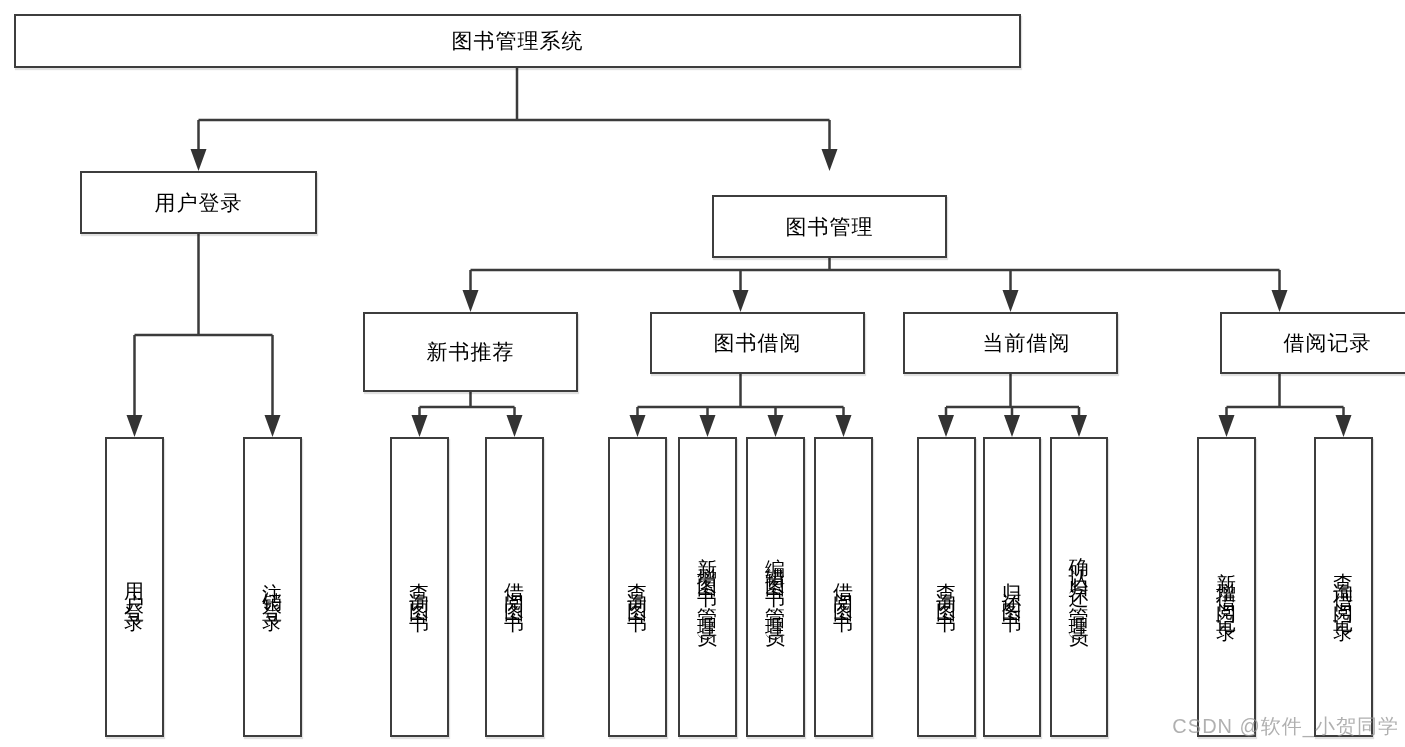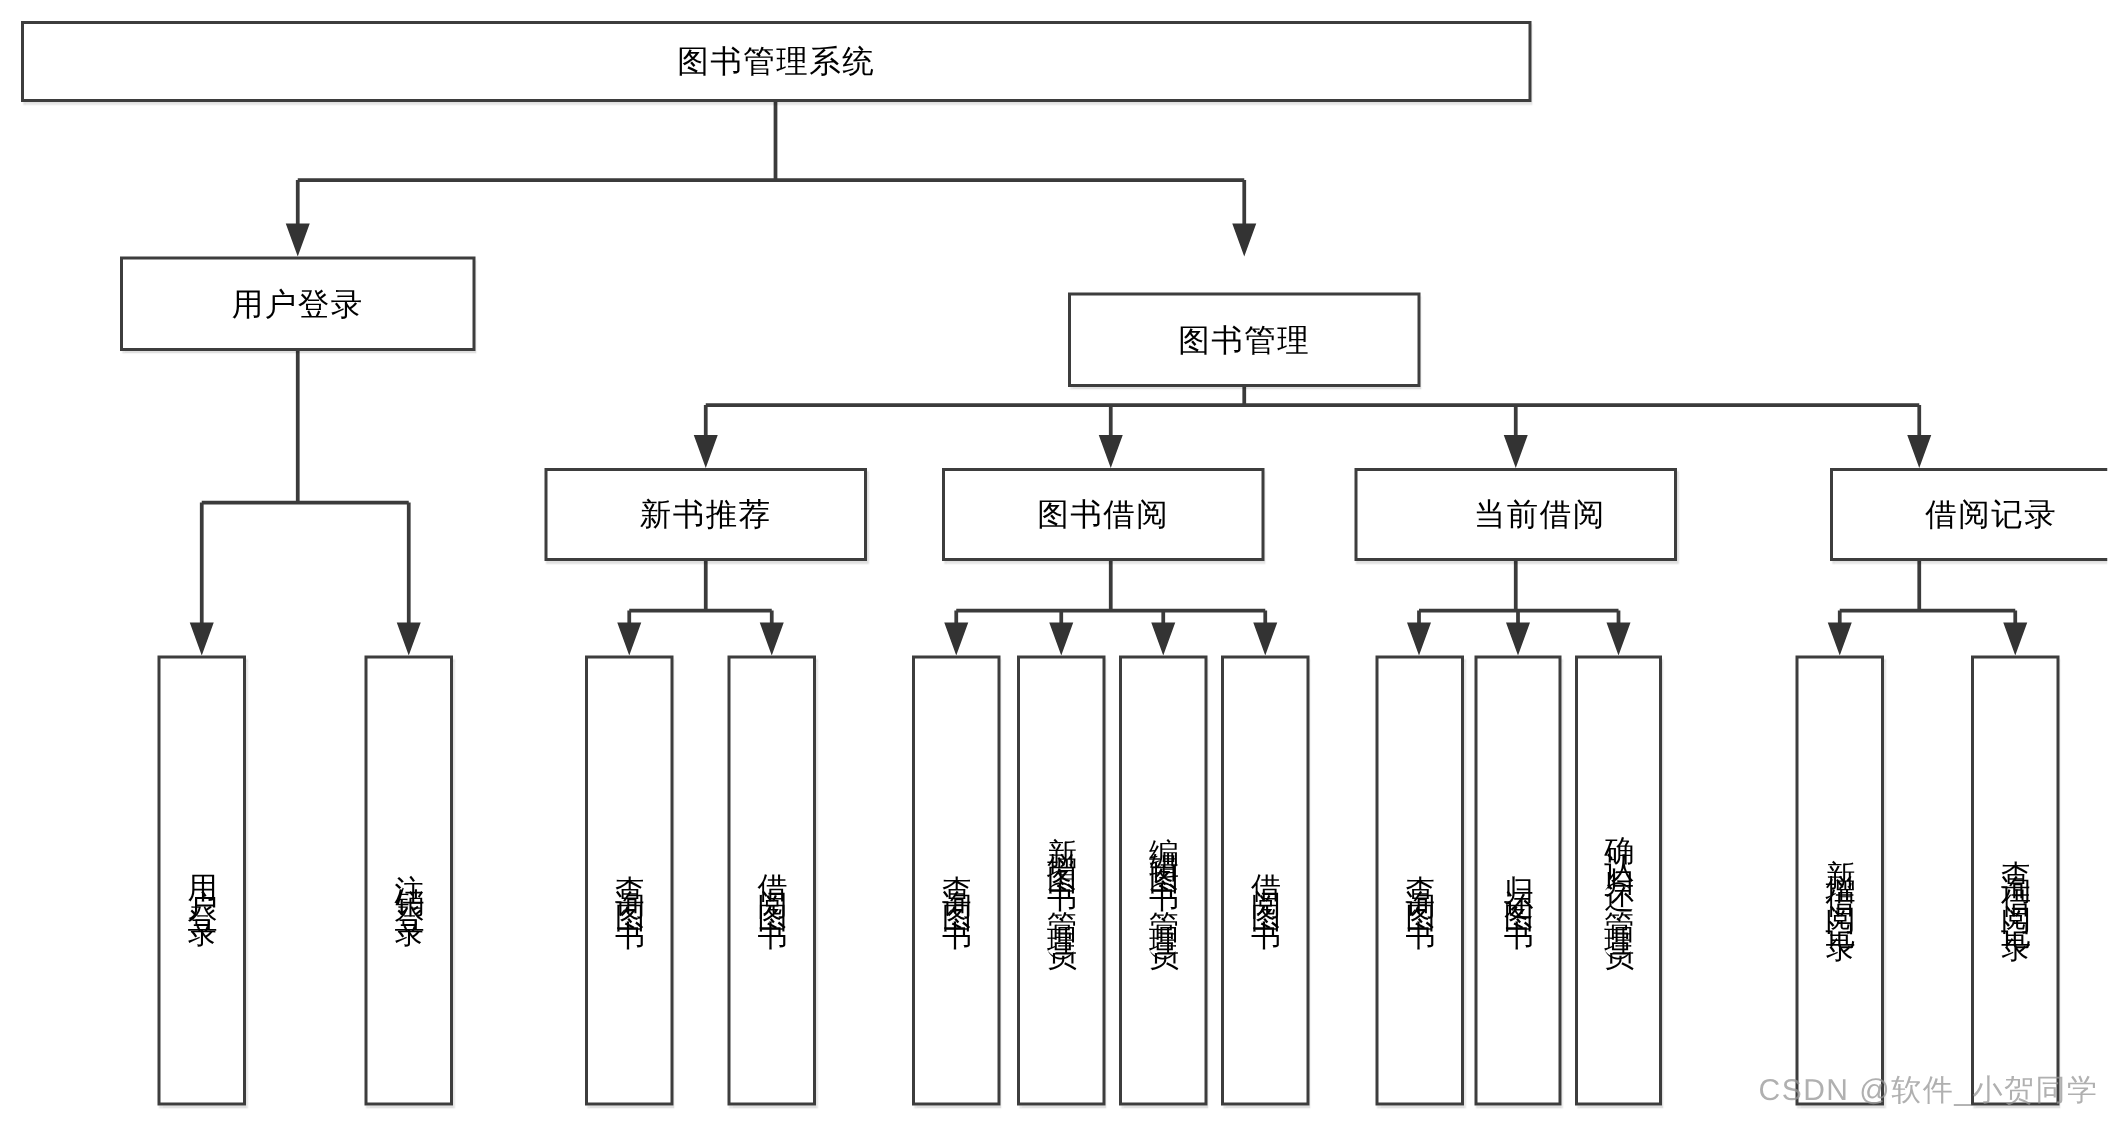--- a/index.html
+++ b/index.html
@@ -42,22 +42,22 @@
     z-index: 2;
     box-shadow: 1px 2px 1px rgba(0,0,0,0.12);
   }
   .hbox {
     font-size: 21px;
     letter-spacing: 1px;
   }
   .root    { left: 14px;  top: 14px;  width: 1007px; height: 54px; border-width: 2px; }
   .n-user  { left: 80px;  top: 171px; width: 237px;  height: 63px; }
   .n-book  { left: 712px; top: 171px; width: 235px;  height: 63px; margin-top: 24px; }
-  .n-new   { left: 363px; top: 312px; width: 215px;  height: 62px; }
-  .n-bor   { left: 628px; top: 312px; width: 215px;  height: 62px; }
+  .n-new   { left: 363px; top: 312px; width: 215px;  height: 80px; }
+  .n-bor   { left: 650px; top: 312px; width: 215px;  height: 62px; }
   .n-cur   { left: 903px; top: 312px; width: 215px;  height: 62px; padding-left: 32px; }
   .n-rec   { left: 1172px;top: 312px; width: 215px;  height: 62px; margin-left: 48px; }
   .leaf {
     top: 437px;
     width: 59px;
     height: 300px;
     writing-mode: vertical-lr;
     text-orientation: mixed;
     font-size: 20px;
     letter-spacing: 10px;

